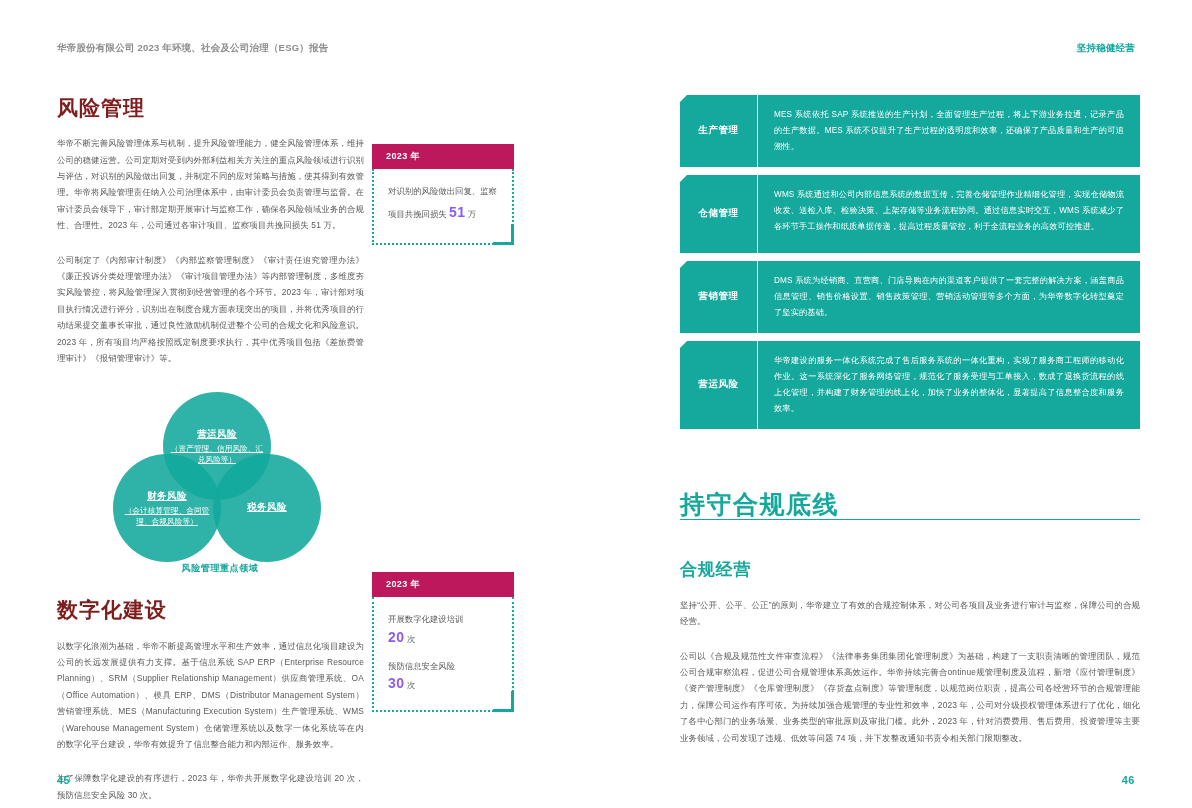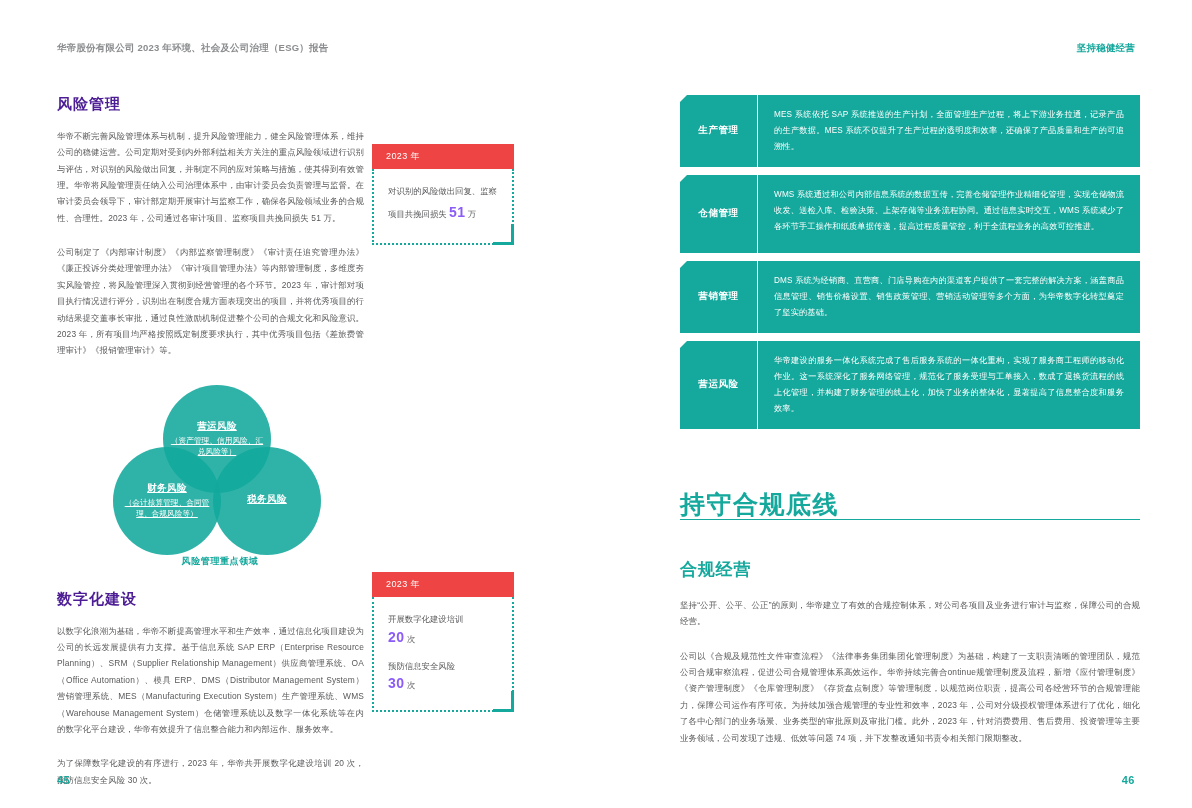--- a/index.html
+++ b/index.html
@@ -42,23 +42,23 @@
   .page {
     position: absolute;
     top: 95px;
     bottom: 40px;
   }
   .col-left  { left: 57px;  width: 460px; }
   .col-right { left: 680px; width: 460px; }
 
   
   .h1-section {
-    font-size: 15px;
-    font-weight: bold;
-    color: #4c1d95;
+    font-size: 21px;
+    font-weight: bold;
+    color: #7f1d1d;
     letter-spacing: 1px;
     line-height: 1.25;
   }
   .h1-big {
     font-size: 25px;
     font-weight: bold;
     color: #15a89c;
     letter-spacing: 1.5px;
     line-height: 1.2;
   }
@@ -84,24 +84,24 @@
   .mt14 { margin-top: 14px; }
   .mt16 { margin-top: 16px; }
   .mt18 { margin-top: 18px; }
 
   
   .stat-box {
     position: absolute;
     width: 142px;
   }
   .stat-head {
-    background: #ef4444;
+    background: #be185d;
     color: #ffffff;
     font-size: 9px;
-    font-weight: normal;
+    font-weight: bold;
     padding: 6px 18px 6px 14px;
     letter-spacing: .4px;
   }
   .stat-body {
     position: relative;
     border-left: 2px dotted #15a89c;
     border-right: 2px dotted #15a89c;
     border-bottom: 2px dotted #15a89c;
     padding: 15px 12px 18px 14px;
     min-height: 74px;

